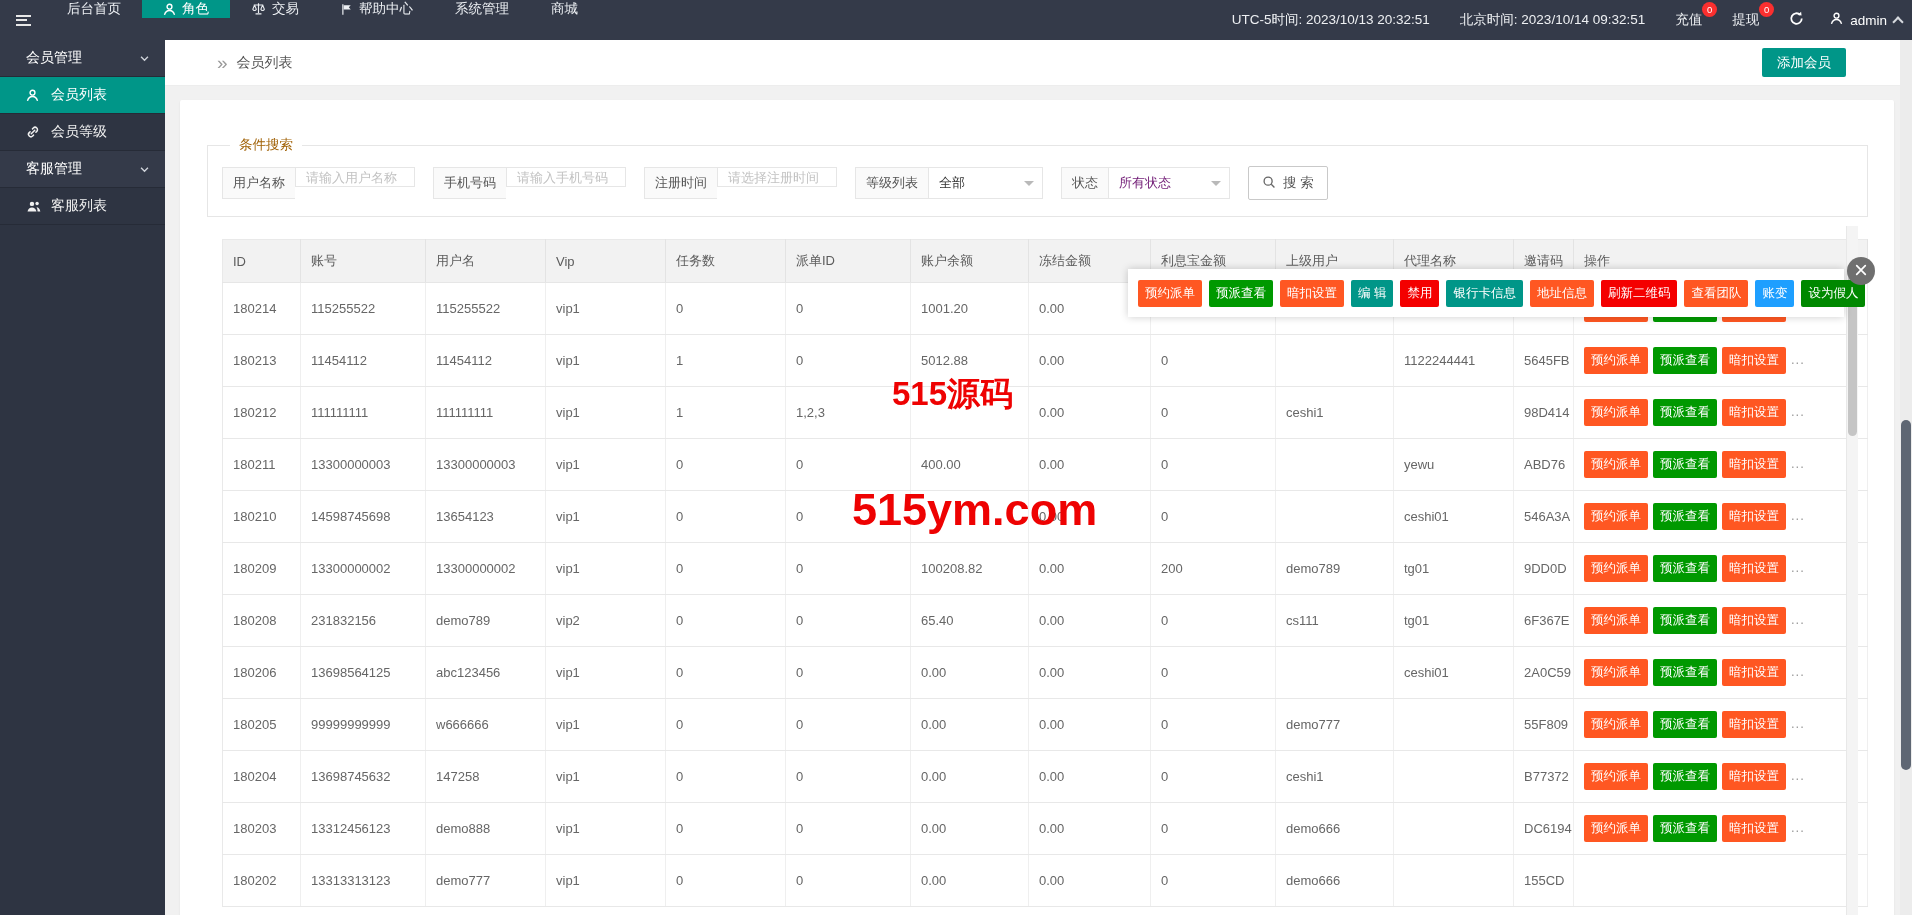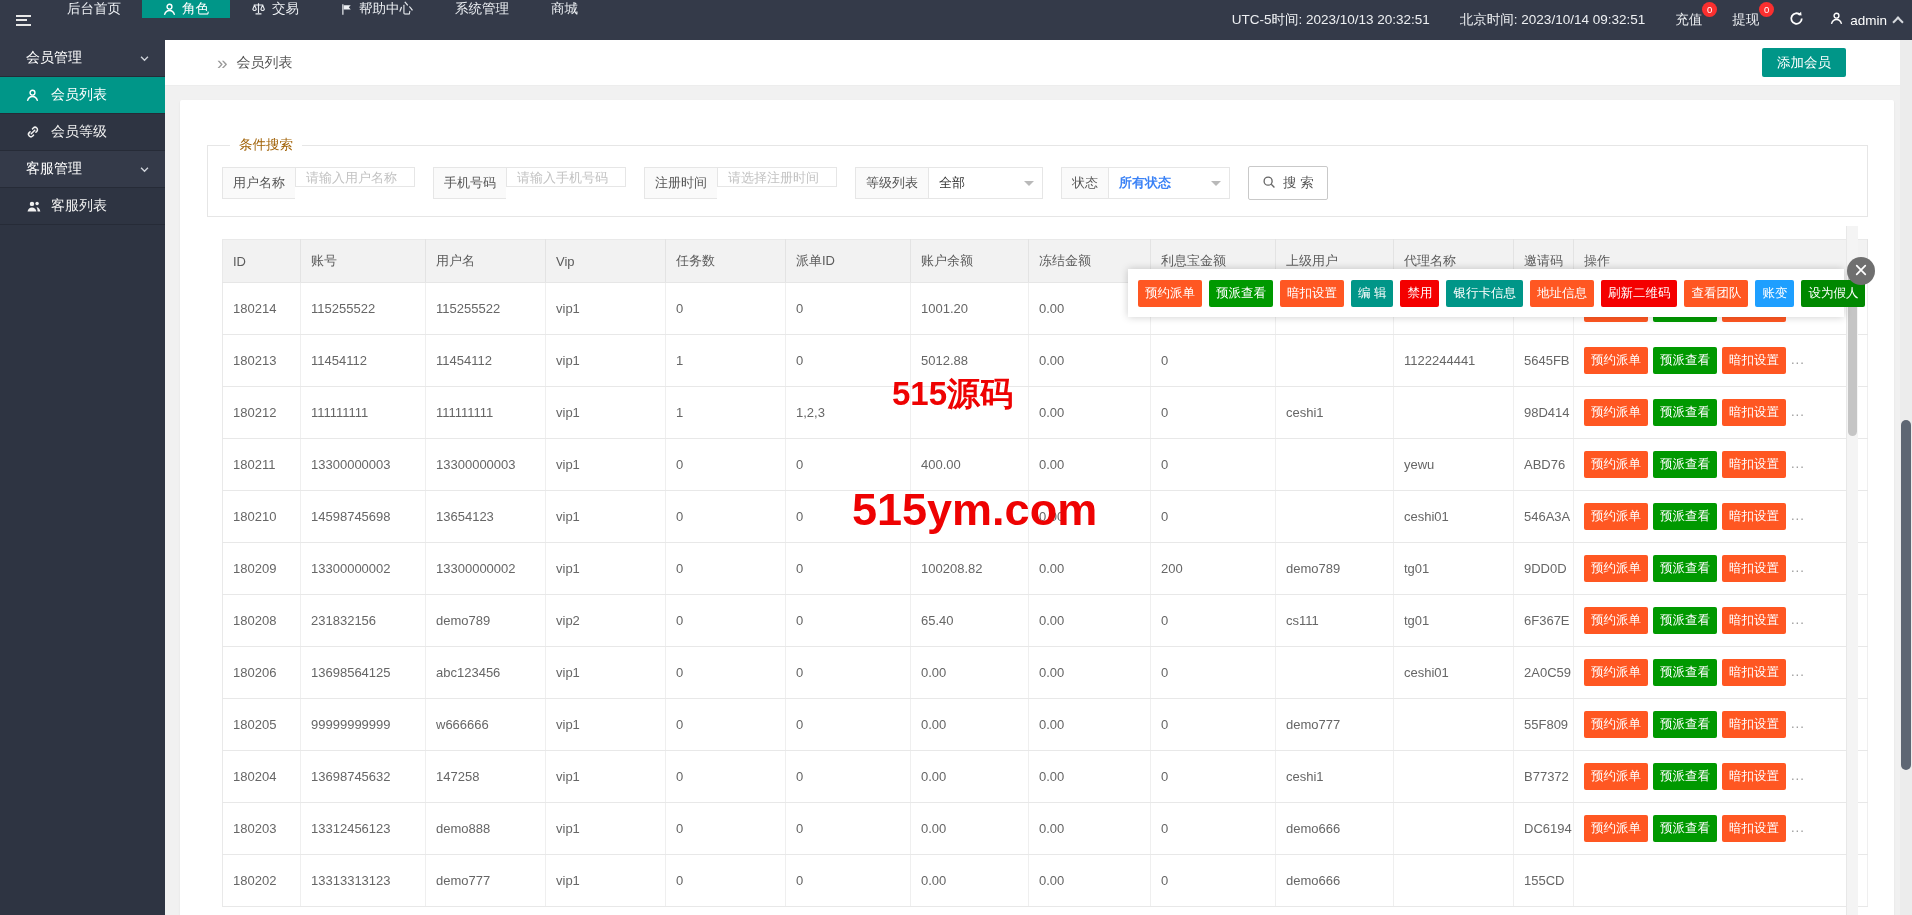--- a/index.html
+++ b/index.html
@@ -65,21 +65,21 @@
   .fgroup { display:flex; margin-right:18px; }
   .flabel { height:32px; line-height:30px; border:1px solid #e6e6e6; border-right:none;
     background:#fafafa; padding:0 10px; font-size:13px; color:#555; white-space:nowrap; }
   .finput { width:120px; height:20px; border:1px solid #e6e6e6; padding:0 10px;
     font-size:13px; color:#333; outline:none; }
   .finput::placeholder { color:#c2c2c2; }
   .fselect { position:relative; width:115px; height:32px; border:1px solid #e6e6e6;
     background:#fff; line-height:30px; padding:0 24px 0 10px; font-size:13px;
     color:#333; cursor:pointer; white-space:nowrap; }
   .fselect.wide { width:122px; }
-  .fselect.placeholder { color:#3b82f6;font-weight:bold; }
+  .fselect.placeholder { color:#701a75; }
   .fselect .caret { position:absolute; right:8px; top:13px; width:0; height:0;
     border:5px solid transparent; border-top-color:#b9b9b9; }
   .search-btn { height:34px; display:flex; align-items:center; gap:7px; background:#fff;
     border:1px solid #c9c9c9; border-radius:2px; padding:0 13px; font-size:13.5px;
     color:#555; cursor:pointer; }
   
   table.grid { border-collapse:collapse; table-layout:fixed;
     width:calc(100% - 68px); margin:0 26px 0 42px; border:1px solid #e9e9e9; }
   table.grid th { background:#f2f2f2; height:43px; font-weight:normal; color:#5c5c5c;
     text-align:left; padding-left:10px; font-size:13px; border-right:1px solid #e3e3e3;

